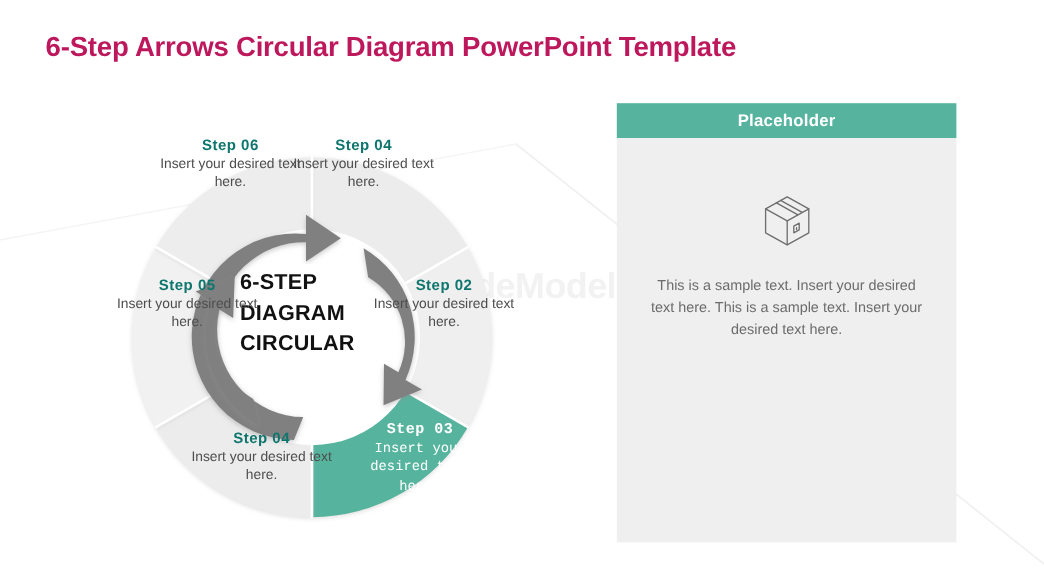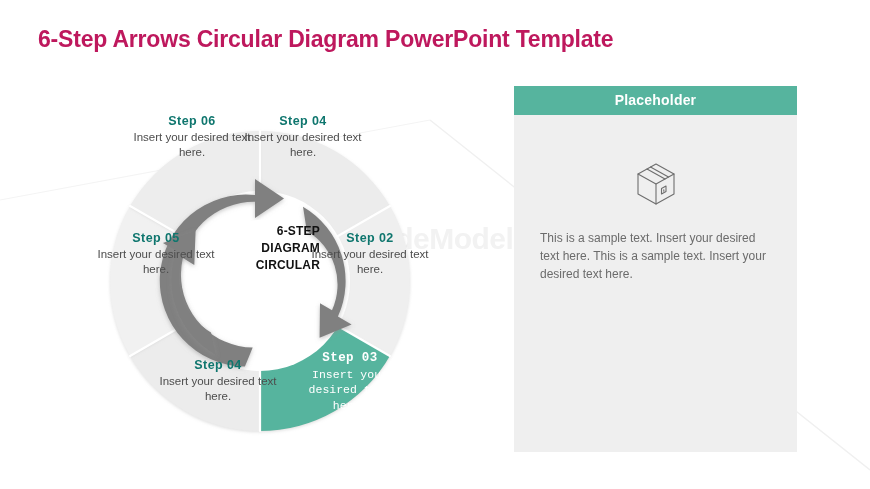--- a/index.html
+++ b/index.html
@@ -75,22 +75,22 @@
   #step-label-4 { left: 83px;  top: 262px; }
   #step-label-5 { left: 21px;   top: 135px; }
   #step-label-6 { left: 57px;  top: 18px; }
 
   
   #center-caption {
     position: absolute;
     left: 125px;
     top: 127px;
     width: 120px;
-    text-align: right;
-    font-size: 12px;
+    text-align: left;
+    font-size: 18px;
     font-weight: 700;
     color: #111111;
     line-height: 1.42;
     letter-spacing: 0.2px;
   }
   #center-caption div { white-space: nowrap; }
 
   
   #placeholder-panel {
     position: absolute;
@@ -116,21 +116,21 @@
     position: absolute;
     left: 50%;
     top: 46px;
     transform: translateX(-50%);
   }
   #placeholder-text {
     position: absolute;
     left: 26px;
     top: 114px;
     width: 231px;
-    text-align: left;
+    text-align: center;
     font-size: 12px;
     line-height: 1.52;
     color: #6b6b6b;
   }
 
   
   #watermark {
     position: absolute;
     left: 360px;
     top: 222px;

